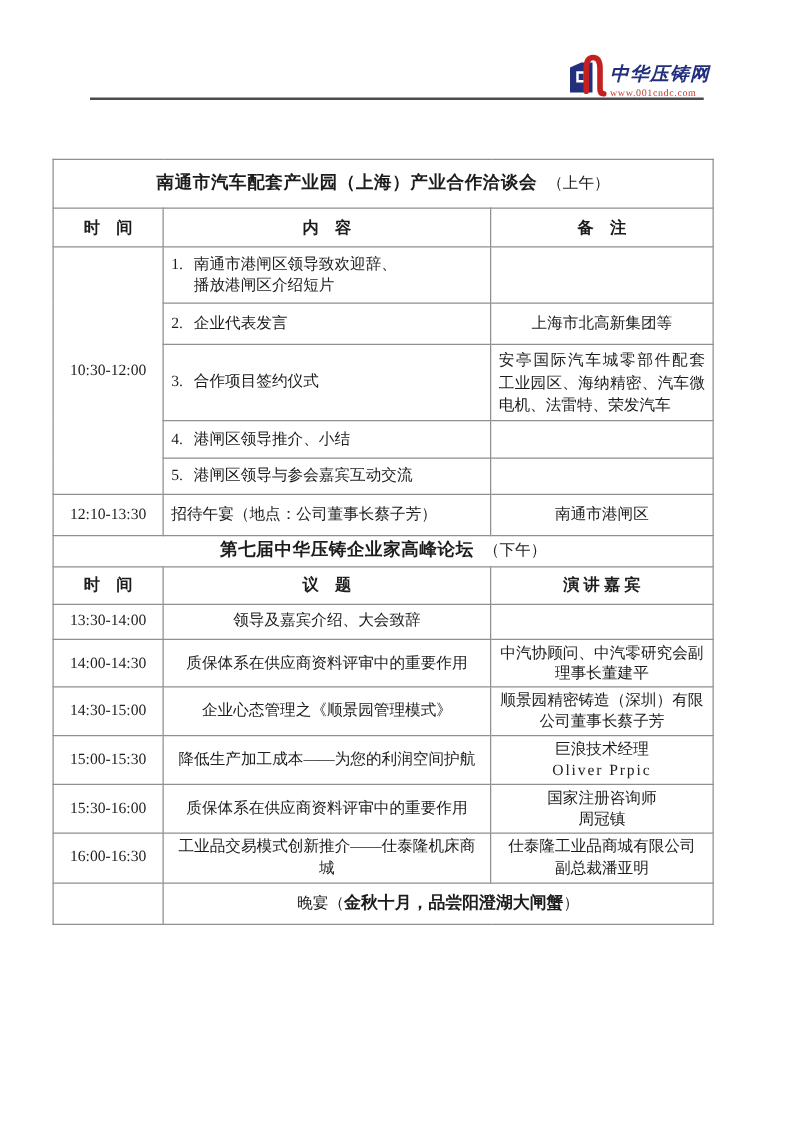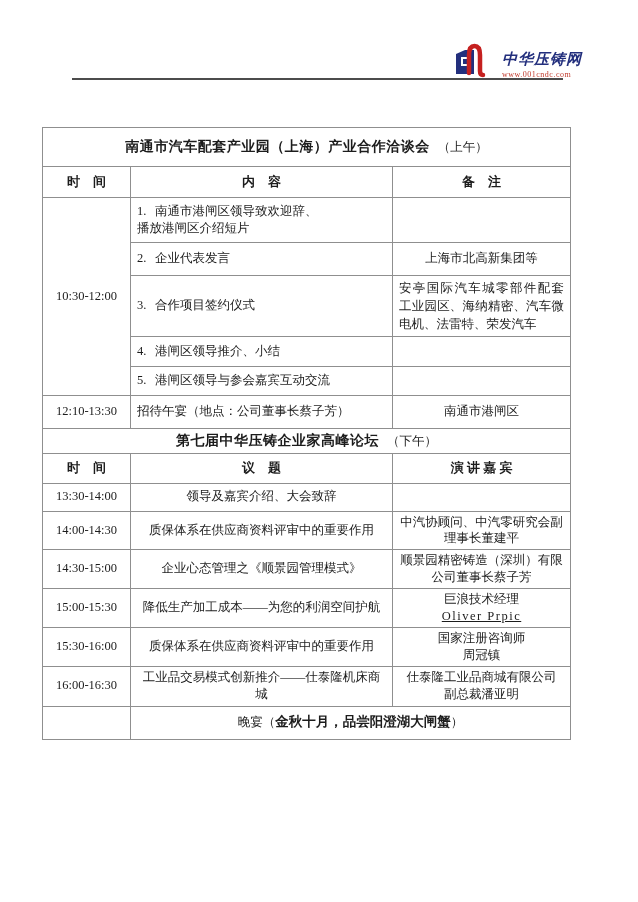--- a/index.html
+++ b/index.html
@@ -7,21 +7,21 @@
     position:relative;
     width:638px;height:902px;
     background:#ffffff;
     font-family:"Liberation Serif","DejaVu Serif",serif;
     color:#1c1c1c;
     overflow:hidden;
   }
   
   .logo{position:absolute;top:40px;left:452px;display:flex;align-items:flex-start;}
   .logo-mark{width:36px;height:40px;flex:0 0 auto;}
-  .brand-col{display:flex;flex-direction:column;margin-left:14px;}
+  .brand-col{display:flex;flex-direction:column;margin-left:0;}
   .brand-name{
     color:#232f7d;font-weight:bold;font-style:italic;
     font-size:15px;letter-spacing:1px;margin-top:10px;white-space:nowrap;
   }
   .brand-url{color:#c0392b;font-size:8px;line-height:9px;letter-spacing:0.5px;margin-top:1px;}
   .header-rule{position:absolute;left:72px;top:78px;width:491px;height:2px;background:#4c4c4c;}
   
   .doc-title{
     position:absolute;top:94px;left:0;width:100%;
     text-align:center;font-size:15px;font-weight:bold;letter-spacing:0.5px;
@@ -35,29 +35,29 @@
   col.c-time{width:88px;}
   col.c-content{width:262px;}
   col.c-note{width:178px;}
   table.agenda td{border:1px solid #8f8f8f;padding:2px 6px;vertical-align:middle;overflow:hidden;}
   tr.sec-title td{text-align:center;font-weight:bold;font-size:14px;letter-spacing:0.5px;}
   .sec-sub{font-weight:normal;font-size:12.5px;margin-left:8px;letter-spacing:0;}
   tr.col-head td{text-align:center;font-weight:bold;font-size:13px;}
   td.time{text-align:center;}
   td.item{text-align:left;padding-left:12px;}
   .num{display:inline-block;width:18px;}
-  .cont{display:block;}
+  .cont{display:block;margin-left:18px;}
   td.note{text-align:center;}
   td.note-just{text-align:left;padding:3px 7px;line-height:1.45;}
   .jline{display:block;text-align:justify;text-align-last:justify;}
   .jline.last{text-align-last:left;}
   td.topic{text-align:center;margin-top:17px;}
   td.spk{text-align:center;line-height:1.35;padding:2px 4px;}
   .sline{display:block;}
-  .latin{letter-spacing:1.5px;text-decoration:underline;}
+  .latin{letter-spacing:1.5px;}
   td.dinner{text-align:center;}
   td.dinner strong{font-size:13.5px;}
 </style>
 </head>
 <body>
 
 <div class="page">
 
   <div class="logo">
     <span class="logo-mark">

